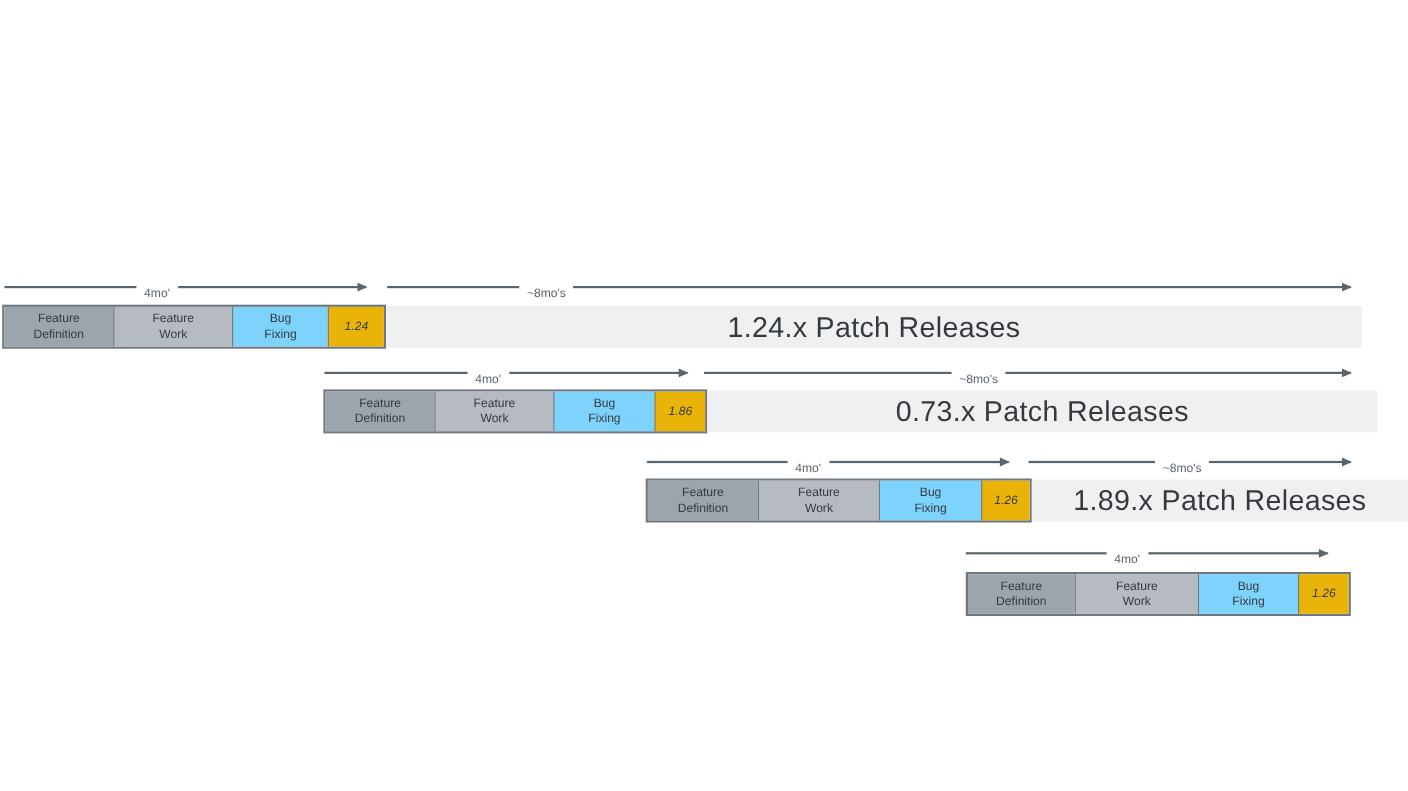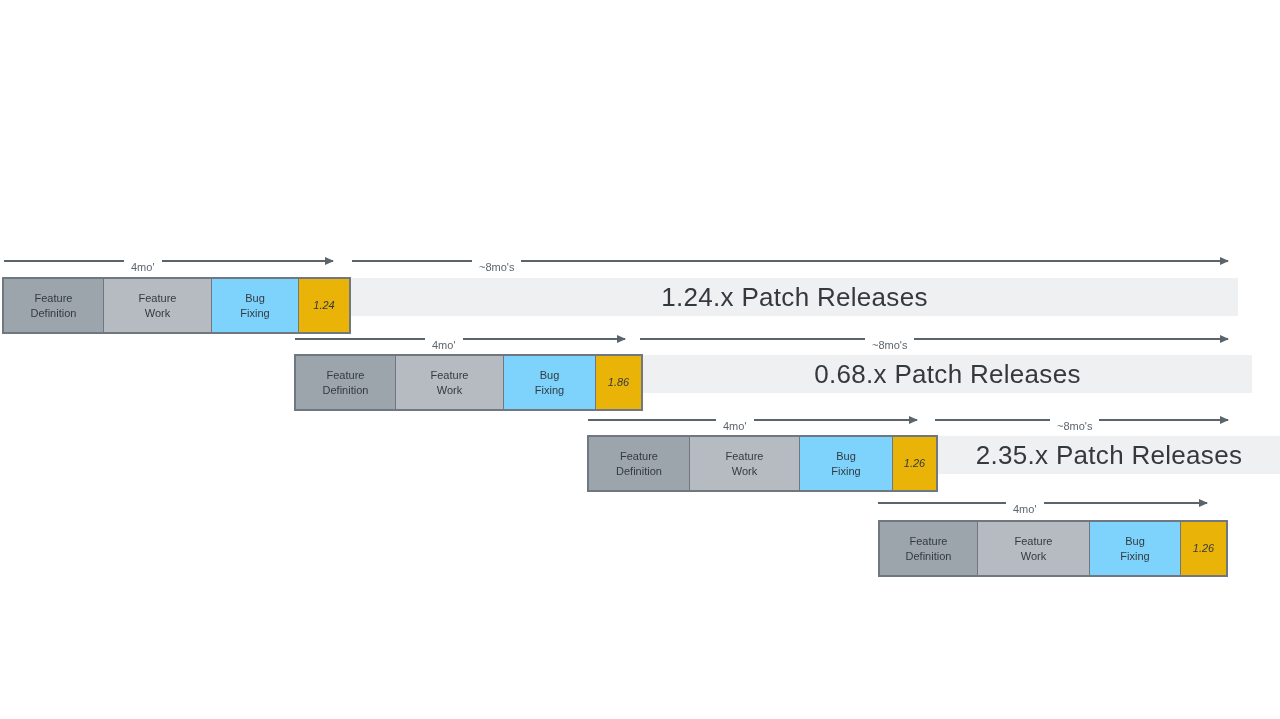--- a/index.html
+++ b/index.html
@@ -44,21 +44,21 @@
     padding:0 7px;
     font-size:11px;
     line-height:11px;
     color:#5c656d;
     white-space:nowrap;
   }
   
   .process{
     position:absolute;
     display:flex;
-    height:57px;
+    height:40px;
     box-sizing:border-box;
     border:2px solid #6f7880;
     background:#ffffff;
   }
   .cell{
     box-sizing:border-box;
     display:flex;
     align-items:center;
     justify-content:center;
     text-align:center;
@@ -128,21 +128,21 @@
     </div>
     <div class="process" style="left:294px;top:354px;width:349px">
       <div class="cell fd" style="width:99px">Feature
 Definition</div>
       <div class="cell fw" style="width:108px">Feature
 Work</div>
       <div class="cell bf" style="width:92px">Bug
 Fixing</div>
       <div class="cell ver" style="flex:1">1.86</div>
     </div>
-    <div class="patchbar" style="left:643px;top:355px;width:609px">0.68.x Patch Releases</div>
+    <div class="patchbar" style="left:643px;top:355px;width:609px">0.73.x Patch Releases</div>
   </div>
 
   <div>
     <div class="arrow" style="left:588px;top:412px;width:329px">
       <div class="seg seg-tail" style="width:128px"></div>
       <div class="alabel">4mo'</div>
       <div class="seg seg-head"></div>
     </div>
     <div class="arrow" style="left:935px;top:412px;width:293px">
       <div class="seg seg-tail" style="width:115px"></div>
@@ -151,21 +151,21 @@
     </div>
     <div class="process" style="left:587px;top:435px;width:351px">
       <div class="cell fd" style="width:100px">Feature
 Definition</div>
       <div class="cell fw" style="width:110px">Feature
 Work</div>
       <div class="cell bf" style="width:93px">Bug
 Fixing</div>
       <div class="cell ver" style="flex:1">1.26</div>
     </div>
-    <div class="patchbar" style="left:938px;top:436px;width:342px">2.35.x Patch Releases</div>
+    <div class="patchbar" style="left:938px;top:436px;width:342px">1.89.x Patch Releases</div>
   </div>
 
   <div>
     <div class="arrow" style="left:878px;top:495px;width:329px">
       <div class="seg seg-tail" style="width:128px"></div>
       <div class="alabel">4mo'</div>
       <div class="seg seg-head"></div>
     </div>
     <div class="process" style="left:878px;top:520px;width:350px">
       <div class="cell fd" style="width:97px">Feature

